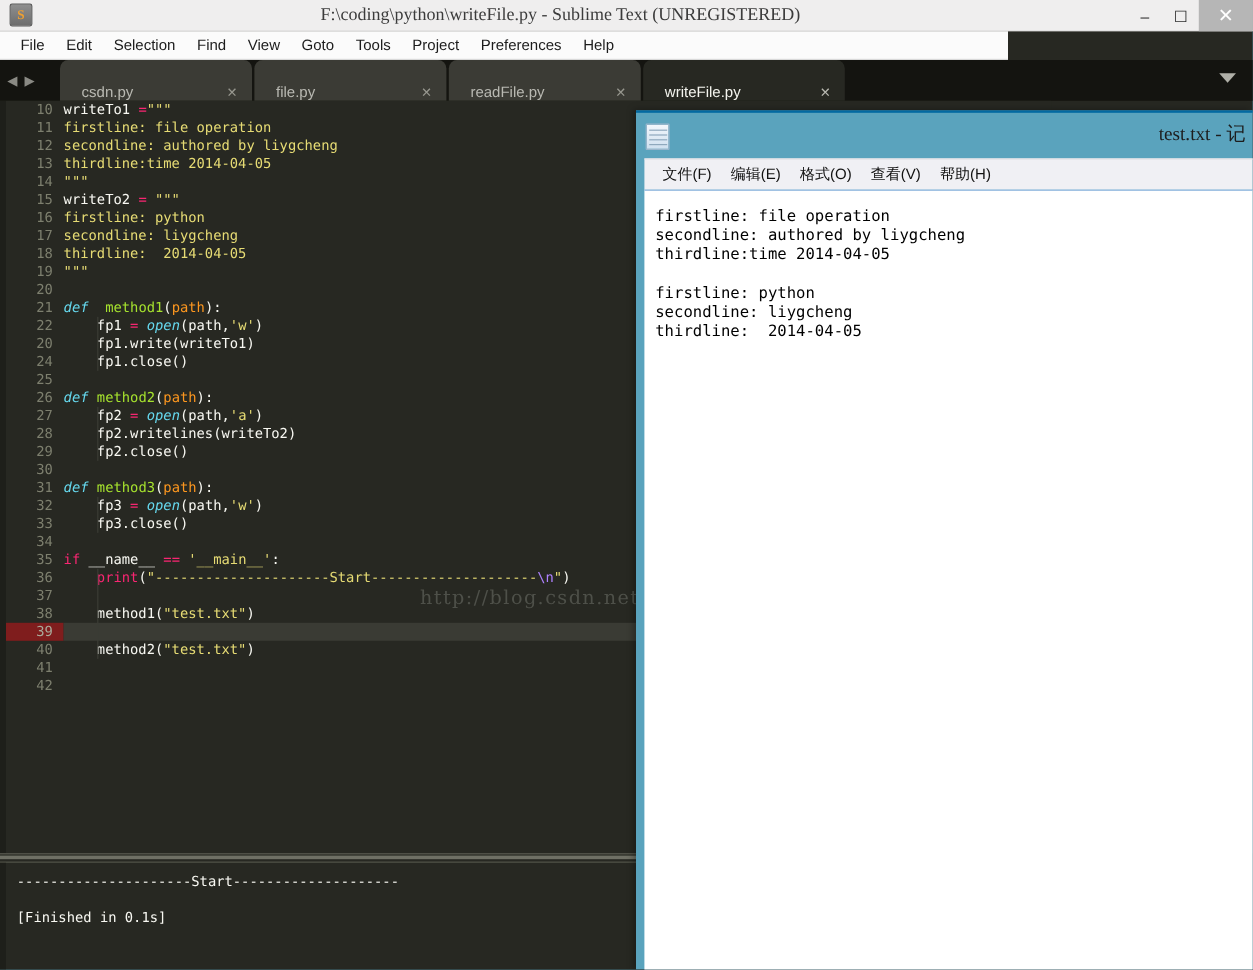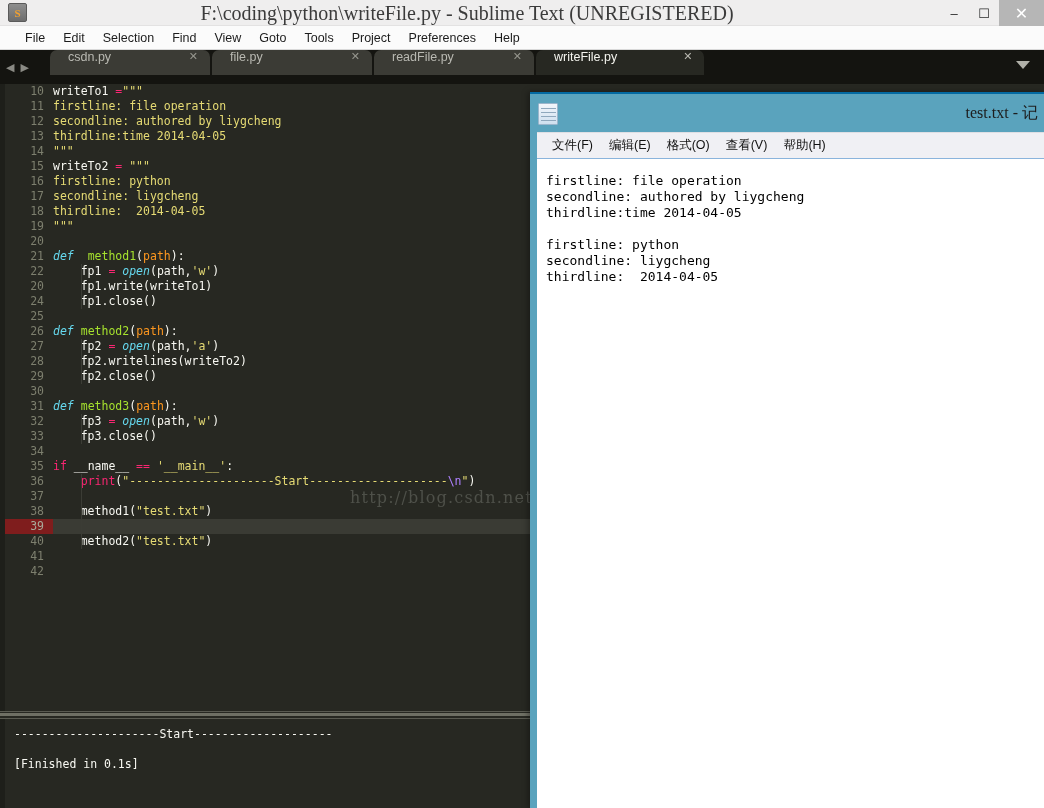--- a/index.html
+++ b/index.html
@@ -26,56 +26,56 @@
     position:absolute; left:8px; top:3px; width:19px; height:19px;
     background:linear-gradient(#8e8e8e,#6d6d6d);
     border:1px solid #5a5a5a; border-radius:2px;
     display:flex; align-items:center; justify-content:center;
     font-size:11px; color:#f0a030; font-weight:bold;
     font-family:"Liberation Serif", serif;
   }
   #sublime-title-text{
     position:absolute; left:0; top:0; width:1044px; height:26px;
     line-height:26px; text-align:center;
-    font-size:20px; color:#3b3b3b;
+    font-size:15px; color:#3b3b3b;
     font-family:"Liberation Serif", serif;
     padding-right:110px;
   }
   .wbtn{
     position:absolute; top:0; height:26px; width:30px;
     display:flex; align-items:center; justify-content:center;
     font-size:13px; color:#2b2b2b; cursor:default;
   }
   #win-min{ right:75px; }
   #win-max{ right:45px; }
   #win-close{ right:0px; width:45px; background:#b6b6b6; color:#fff; font-size:16px; }
 
   
   #sublime-menubar{
-    position:absolute; left:0; top:26px; width:1044px; height:24px;
+    position:absolute; left:0; top:26px; width:840px; height:24px;
     background:#fbfbfb; border-bottom:1px solid #d9d9d9;
-    display:flex; align-items:center; padding-left:16px;
+    display:flex; align-items:center; padding-left:8px;
   }
   .menu-item{
     font-size:12.5px; color:#1c1c1c; padding:3px 9px; cursor:default;
   }
 
   
   #sublime-tabbar{
     position:absolute; left:0; top:50px; width:1044px; height:34px;
     background:#141410;
   }
   #tab-nav{
     position:absolute; left:6px; top:8px; width:42px; height:18px;
     display:flex; align-items:center; gap:6px; color:#8a8a84; font-size:11px;
   }
   .tabs-wrap{ position:absolute; left:50px; top:0; height:34px; display:flex; }
   .tab{
-    position:relative; height:25px; min-width:160px;
-    display:flex; align-items:flex-start;
+    position:relative; height:34px; min-width:160px;
+    display:flex; align-items:flex-end;
     padding:0 12px 0 18px;
     color:#b9b9b2; font-size:12.5px;
     background:#3b3b35;
     border-radius:7px 7px 0 0;
     margin-right:2px;
     cursor:default;
   }
   .tab.active{ background:#272822; color:#f4f4ee;gap:40px; }
   .tab .tab-label{ flex:1; }
   .tab .tab-close{ font-size:11px; color:#97978f; margin-left:26px; }

